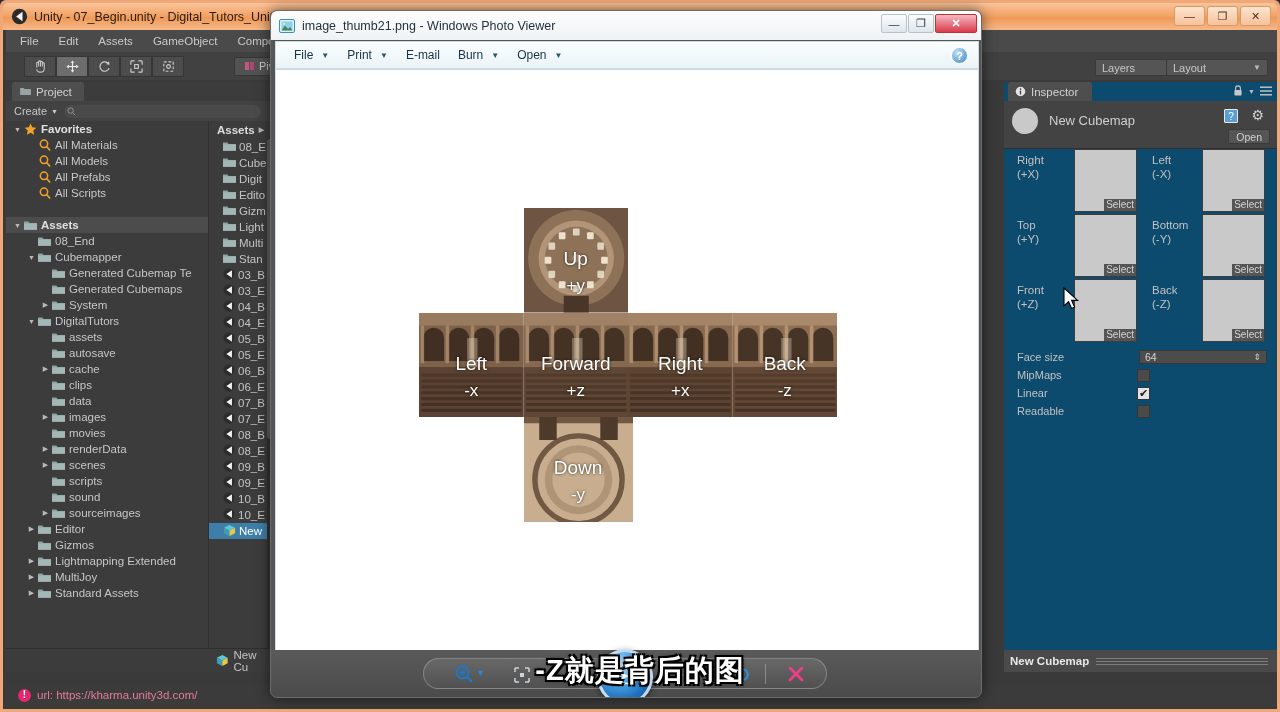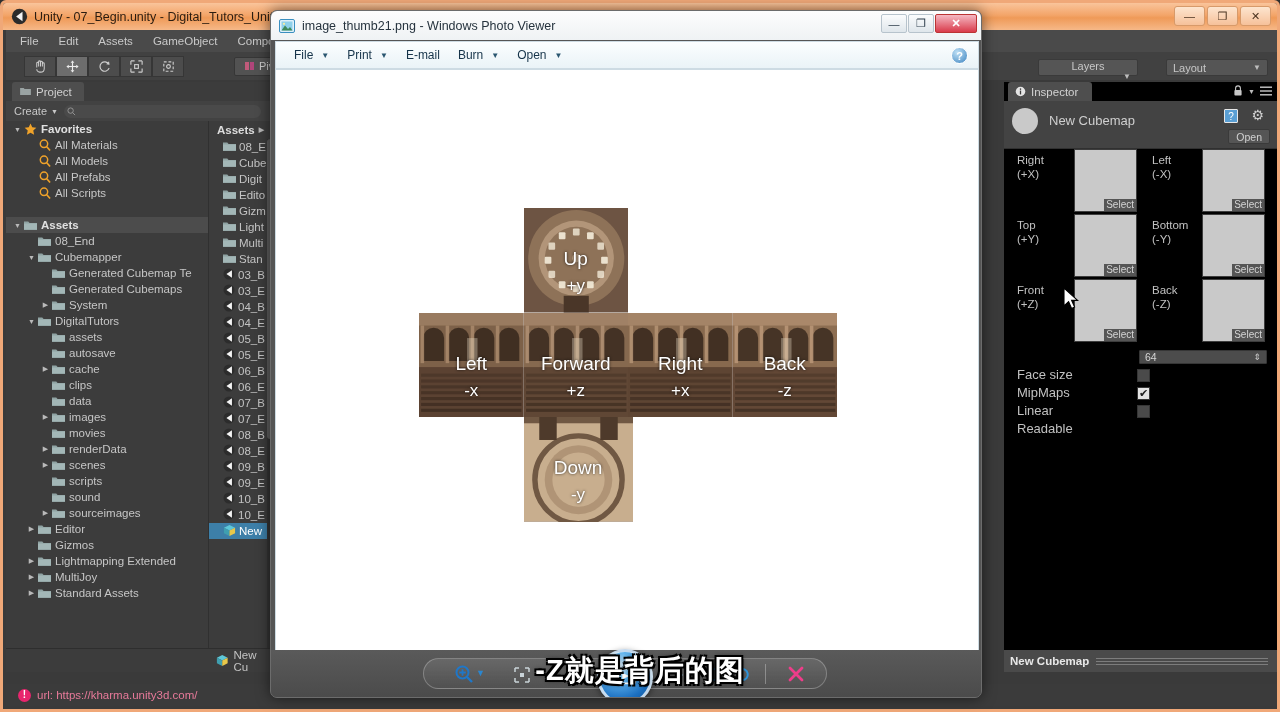--- a/index.html
+++ b/index.html
@@ -37,21 +37,21 @@
     border:1px solid #363636; border-radius:2px; display:flex; align-items:center;
     gap:5px; font-size:11px; color:#c8c8c8; }
   .pivot-dots{ display:flex; gap:1px; }
   .pd{ width:4px; height:8px; background:#c05a7a; }
   .pd.b{ background:#b0457a; }
 
   
   #layers-btn, #layout-btn{ position:absolute; top:56px; height:17px;
     background:#555; border:1px solid #3a3a3a; border-radius:2px;
     display:flex; align-items:center; padding:0 6px; font-size:11px; color:#c7c7c7; }
-  #layers-btn{ left:1035px; width:100px;flex-direction:column; }
+  #layers-btn{ left:1092px; width:100px; }
   #layout-btn{ left:1163px; width:102px; }
   .bcaret{ margin-left:auto; font-size:8px; color:#bdbdbd; }
 
   
   #project-panel{ position:absolute; left:3px; top:79px; width:267px; height:590px;
     background:#3c3c3c; }
   #project-tab{ position:absolute; left:6px; top:0; height:19px; padding:0 12px 0 8px;
     background:#4e4e4e; border-radius:3px 3px 0 0; display:flex; align-items:center;
     gap:5px; font-size:11.5px; color:#d0d0d0; }
   #project-toolbar{ position:absolute; left:0; top:19px; width:267px; height:20px;
@@ -92,21 +92,21 @@
   
   #unity-status{ position:absolute; left:3px; bottom:3px; width:1274px; height:22px;
     background:#3b3b3b; display:flex; align-items:center; padding-left:12px; gap:6px; }
   #status-dot{ width:13px; height:13px; border-radius:50%; background:#e8266e;
     color:#fff; font-size:10px; font-weight:bold; display:flex;
     align-items:center; justify-content:center; line-height:1; }
   #status-text{ font-size:11.5px; color:#e87a9a; }
 
   
   #inspector{ position:absolute; left:1001px; top:79px; width:276px; height:590px;
-    background:#000000; }
+    background:#0c4a6e; }
   #insp-tab{ position:absolute; left:4px; top:0; height:19px; padding:0 14px 0 7px;
     background:#4e4e4e; border-radius:3px 3px 0 0; display:flex; align-items:center;
     gap:5px; font-size:11.5px; color:#d2d2d2; }
   #insp-tabrow-icons{ position:absolute; right:8px; top:3px; display:flex;
     align-items:center; gap:5px; }
   #insp-head{ position:absolute; left:0; top:19px; width:276px; height:48px;
     background:#434343; border-bottom:1px solid #303030; }
   #insp-avatar{ position:absolute; left:8px; top:7px; width:26px; height:26px;
     border-radius:50%; background:#c9c9c9; }
   #insp-name{ position:absolute; left:45px; top:12px; font-size:13px; color:#cfcfcf; }
@@ -121,21 +121,21 @@
   #faces{ position:absolute; left:0; top:67px; width:276px; }
   .face-row{ position:relative; height:65px; }
   .face-cell{ position:absolute; top:0; }
   .face-lab{ position:absolute; font-size:11.5px; color:#c1c1c1; line-height:14px; }
   .face-box{ position:absolute; width:63px; height:63px; background:#c9c9c9;
     border:1px solid #3d3d3d; }
   .face-sel{ position:absolute; bottom:0; right:0; background:#555; color:#d5d5d5;
     font-size:10px; padding:0 2px; line-height:12px; }
 
   .prop-row{ position:relative; height:18px; }
-  .prop-lab{ position:absolute; left:13px; top:1px; font-size:13px; color:#c1c1c1;margin-top:16px; }
+  .prop-lab{ position:absolute; left:13px; top:1px; font-size:11px; color:#c1c1c1; }
   .prop-field{ position:absolute; left:135px; top:0px; width:128px; height:14px;
     background:#4c4c4c; border:1px solid #363636; border-radius:1px;
     display:flex; align-items:center; padding-left:5px; font-size:10.5px; color:#d4d4d4;gap:47px; }
   .prop-chk{ position:absolute; left:133px; top:1px; width:13px; height:13px;
     background:#4a4a4a; border:1px solid #363636; }
   .prop-chk.on{ background:#e4e4e4; color:#222; font-size:11px; text-align:center;
     line-height:11px; }
 
   #insp-footer{ position:absolute; left:0; bottom:0; width:276px; height:22px;
     background:#4a4a4a; display:flex; align-items:center; padding-left:6px; gap:7px; }

